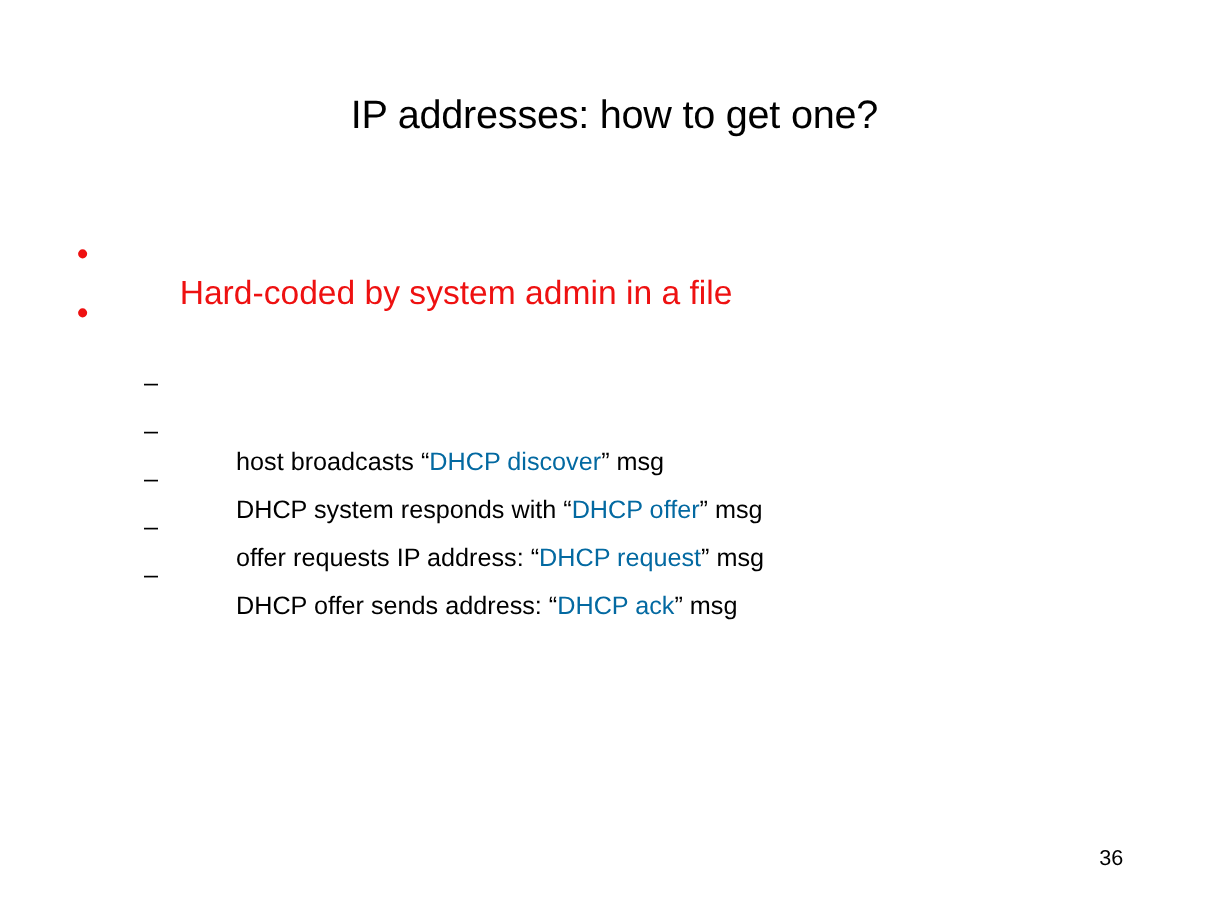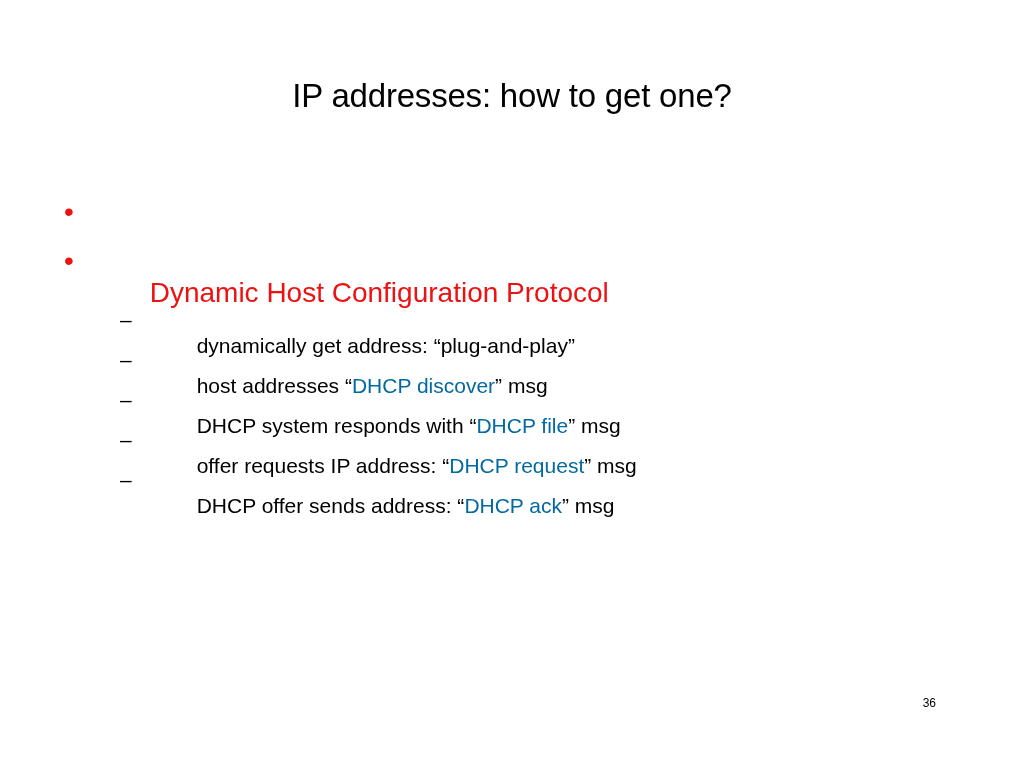--- a/index.html
+++ b/index.html
@@ -92,56 +92,56 @@
     color: #0369a1;
   }
 
   
   .sub-group { margin-top: 13px; }
 
   
   .page-number {
     position: absolute;
     right: 88px;
-    bottom: 54px;
-    font-size: 12px;
+    bottom: 42px;
+    font-size: 18px;
     line-height: 22px;
     color: #000000;
     white-space: pre;
   }
 </style>
 </head>
 <body>
 
 <div class="slide">
 
   <div class="slide-title">IP addresses: how to get one?</div>
 
   <div class="body-block">
 
     <div class="lvl1">
-      <span class="marker">•</span>
+      <span class="marker">•</span><span>Hard-coded by system admin in a file</span>
     </div>
 
     <div class="lvl1">
-      <span class="marker">•</span><span>Dynamic Host Configuration Protocol</span>
+      <span class="marker">•</span>
     </div>
 
     <div class="sub-group">
 
       <div class="lvl2">
-        <span class="marker">–</span><span>dynamically get address: “plug-and-play”</span><span class="hl"></span><span></span>
+        <span class="marker">–</span><span class="hl"></span><span></span>
       </div>
 
       <div class="lvl2">
-        <span class="marker">–</span><span>host addresses “</span><span class="hl">DHCP discover</span><span>” msg</span>
+        <span class="marker">–</span><span>host broadcasts “</span><span class="hl">DHCP discover</span><span>” msg</span>
       </div>
 
       <div class="lvl2">
-        <span class="marker">–</span><span>DHCP system responds with “</span><span class="hl">DHCP file</span><span>” msg</span>
+        <span class="marker">–</span><span>DHCP system responds with “</span><span class="hl">DHCP offer</span><span>” msg</span>
       </div>
 
       <div class="lvl2">
         <span class="marker">–</span><span>offer requests IP address: “</span><span class="hl">DHCP request</span><span>” msg</span>
       </div>
 
       <div class="lvl2">
         <span class="marker">–</span><span>DHCP offer sends address: “</span><span class="hl">DHCP ack</span><span>” msg</span>
       </div>
 

